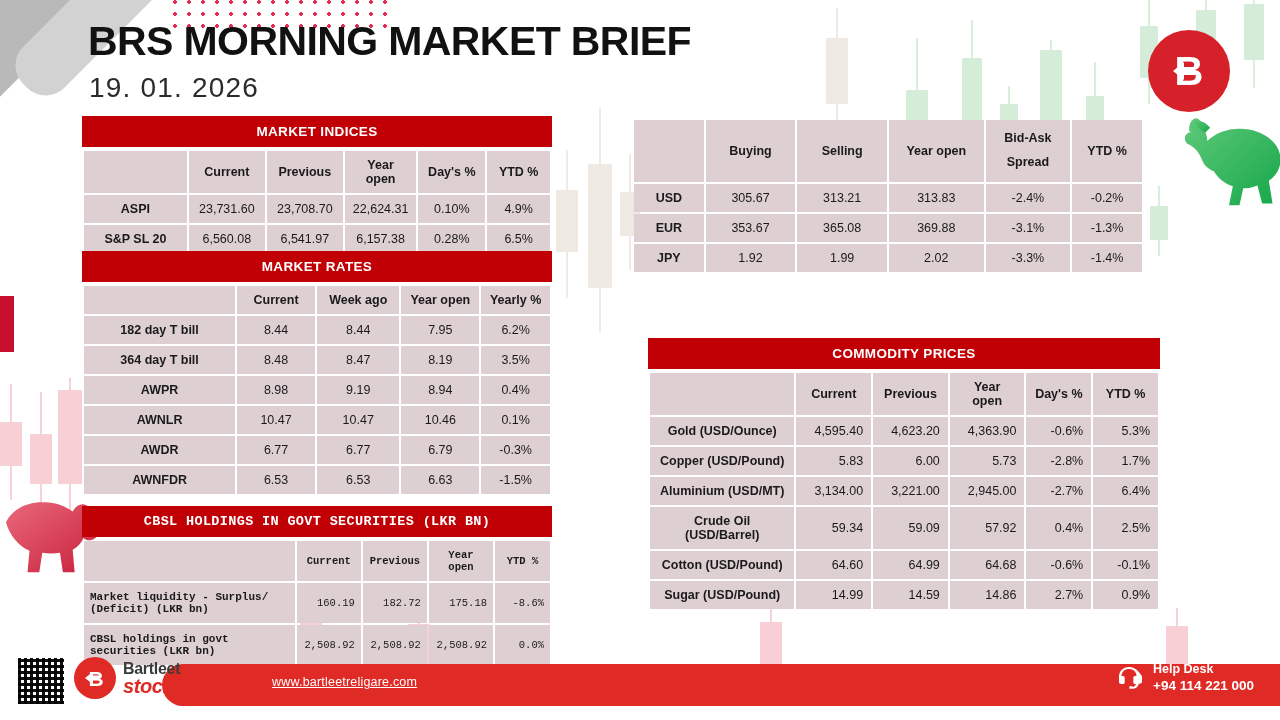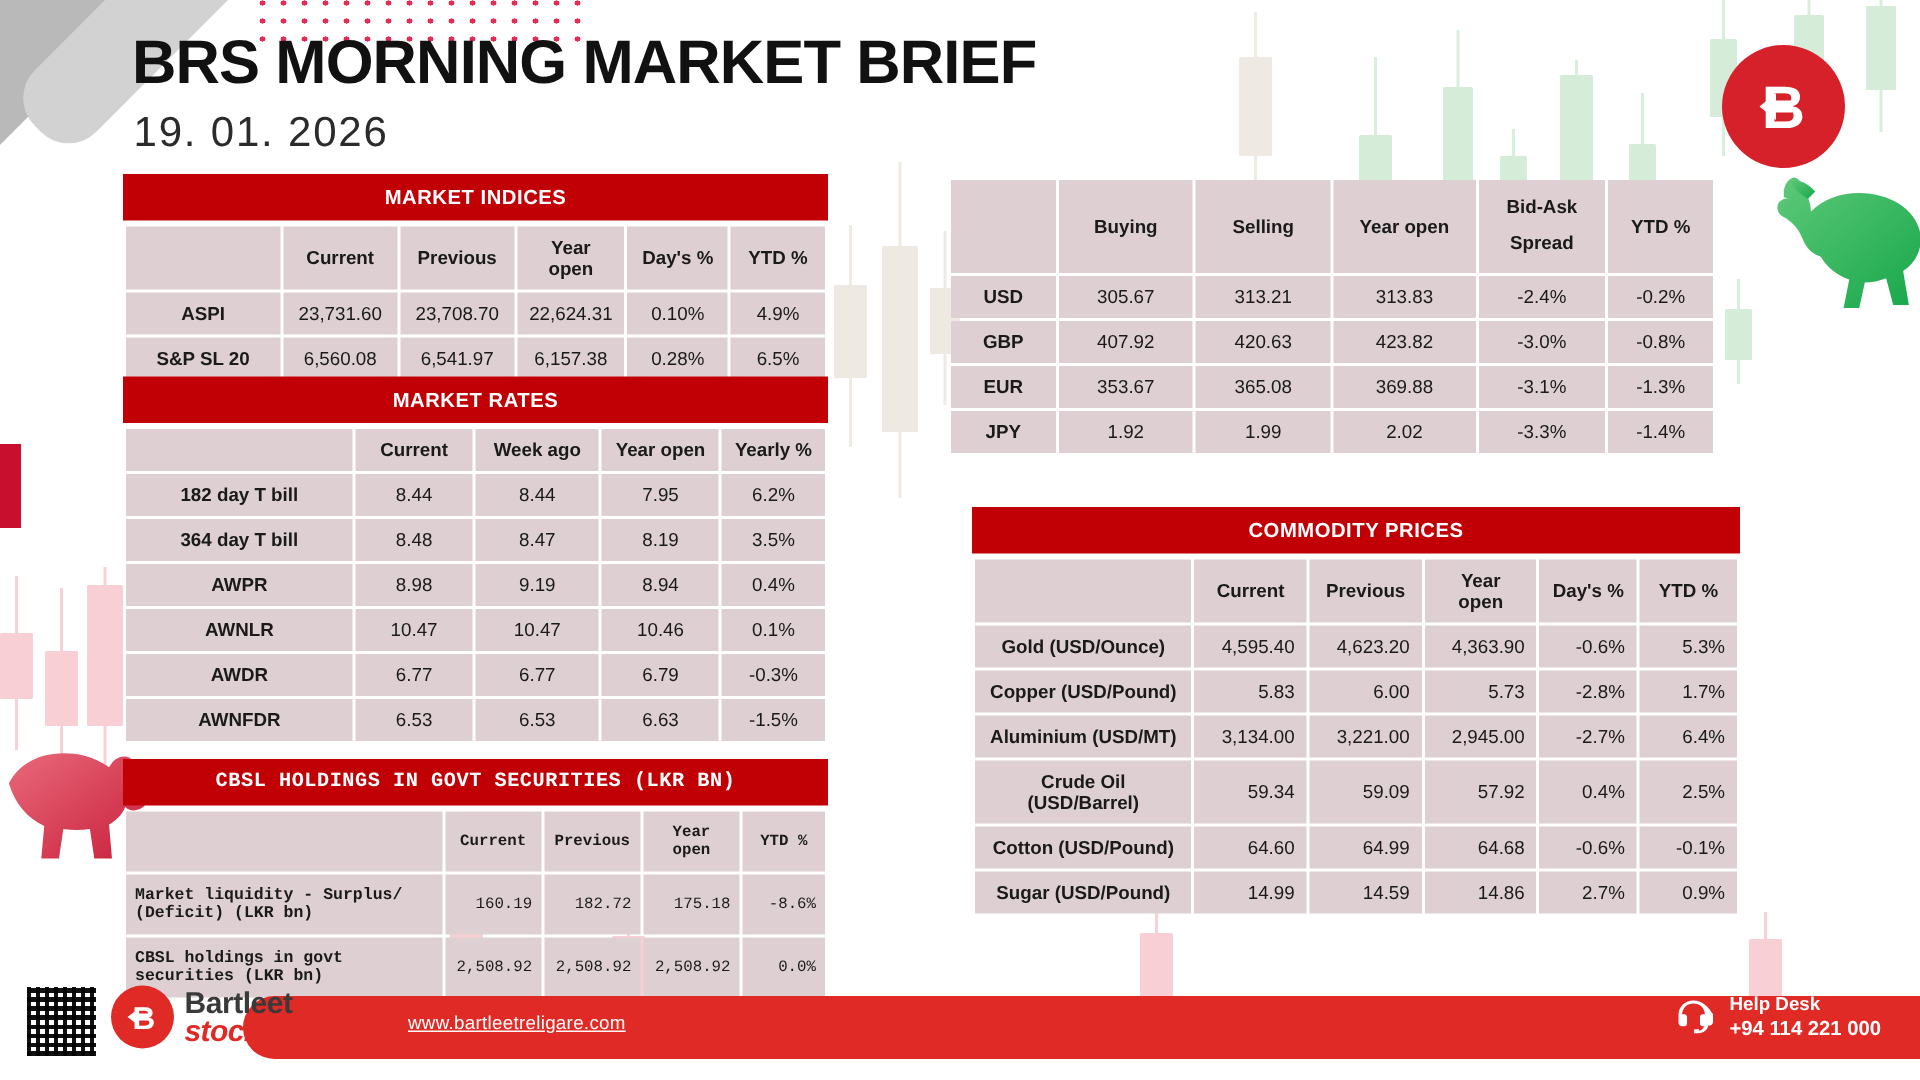--- a/index.html
+++ b/index.html
@@ -145,21 +145,21 @@
       repeating-linear-gradient(0deg,#111 0 3px,transparent 3px 6px),
       repeating-linear-gradient(90deg,#111 0 3px,#fff 3px 6px);
     background-blend-mode: multiply;
   }
   .brand-foot { position: absolute; left: 74px; top: 657px; display: flex; align-items: center; gap: 7px; }
   .brand-foot-circle {
     width: 42px; height: 42px; border-radius: 50%;
     background: #e02a26; display: flex; align-items: center; justify-content: center;
   }
   .brand-foot-text { line-height: 1; }
-  .bf-top { font-size: 20px; font-weight: bold; color: #3a3a3a; letter-spacing: -.3px; }
+  .bf-top { font-size: 16px; font-weight: bold; color: #3a3a3a; letter-spacing: -.3px; }
   .bf-bot { font-size: 20px; font-weight: bold; font-style: italic; color: #e02a26; letter-spacing: -.4px; margin-top: -1px; }
 
   .helpdesk {
     position: absolute; left: 1114px; top: 662px;
     display: flex; align-items: center; gap: 9px;
   }
   .helpdesk-text { color: #ffffff; line-height: 1.25; }
   .hd-1 { font-size: 12.5px; font-weight: bold; }
   .hd-2 { font-size: 13.5px; font-weight: bold; }
 </style>
@@ -465,28 +465,20 @@
       <tbody>
         <tr>
           <td class="rowhead">USD</td>
           <td class="num">305.67</td>
           <td class="num">313.21</td>
           <td class="num">313.83</td>
           <td class="num">-2.4%</td>
           <td class="num">-0.2%</td>
         </tr>
         <tr>
-          <td class="rowhead">GBP</td>
-          <td class="num">407.92</td>
-          <td class="num">420.63</td>
-          <td class="num">423.82</td>
-          <td class="num">-3.0%</td>
-          <td class="num">-0.8%</td>
-        </tr>
-        <tr>
           <td class="rowhead">EUR</td>
           <td class="num">353.67</td>
           <td class="num">365.08</td>
           <td class="num">369.88</td>
           <td class="num">-3.1%</td>
           <td class="num">-1.3%</td>
         </tr>
         <tr>
           <td class="rowhead">JPY</td>
           <td class="num">1.92</td>

